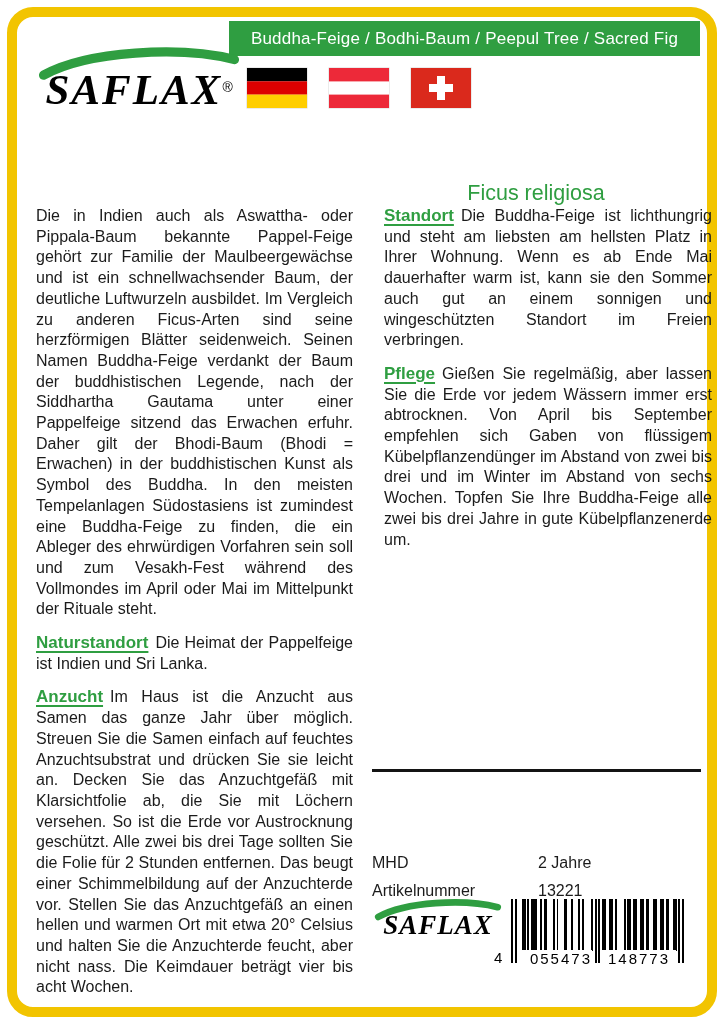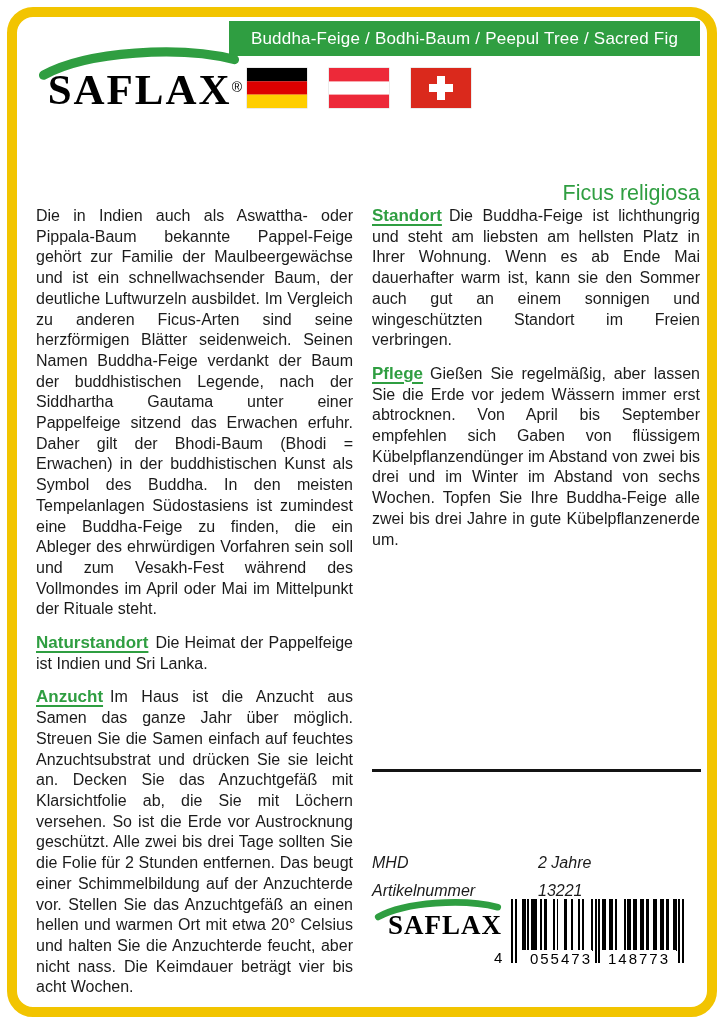--- a/index.html
+++ b/index.html
@@ -15,47 +15,47 @@
 
   
   .top-bar{position:absolute;left:229px;top:21px;width:471px;height:35px;background:var(--green);
     display:flex;align-items:center;justify-content:center;color:#fff;font-size:17px;letter-spacing:.2px;}
 
   
   .logo{position:absolute;}
   .logo-large{left:36px;top:44px;width:206px;}
   .logo .swoosh{display:block;width:100%;}
   .swoosh path{stroke:var(--green);}
-  .brand-line{margin-top:-16px;position:relative;text-align:right;white-space:nowrap;}
+  .brand-line{margin-top:-16px;position:relative;text-align:center;white-space:nowrap;font-style:italic;}
   .brand-text{font-family:"Liberation Serif",serif;font-weight:700;font-size:43px;letter-spacing:2px;color:#000;}
   .reg-mark{font-size:14px;vertical-align:super;position:relative;top:-6px;color:#000;}
   .logo-small{left:374px;top:897px;width:128px;}
   .logo-small .brand-line{margin-top:-11px;}
   .logo-small .brand-text{font-size:27px;letter-spacing:1px;}
 
   
   .flags{position:absolute;left:247px;top:68px;display:flex;gap:22px;}
   .flag{width:60px;height:40px;display:block;box-shadow:0 0 0 0.5px #d6d6d6;}
 
   
   .main-title{position:absolute;left:36px;top:150px;font-size:23px;font-weight:700;color:var(--green);}
-  .latin-name{position:absolute;left:372px;top:181px;width:328px;text-align:right;font-size:21.5px;color:var(--green);}
+  .latin-name{position:absolute;left:372px;top:181px;width:328px;text-align:center;font-size:21.5px;color:var(--green);}
 
   
   .col{position:absolute;top:206px;}
   .col-left{left:36px;width:317px;}
-  .col-right{left:372px;width:328px;}
+  .col-right{left:384px;width:328px;}
   .body-text{font-size:16px;line-height:20.7px;text-align:justify;color:var(--text);}
   .body-text + .body-text{margin-top:13px;}
   .sec-head{color:var(--green);font-weight:700;font-size:17px;margin-right:7px;
     text-decoration:underline;text-decoration-color:var(--green);text-decoration-thickness:2px;text-underline-offset:3px;}
 
   
   .divider{position:absolute;left:372px;top:769px;width:329px;height:2.5px;background:#141414;}
-  .meta{position:absolute;left:372px;top:849px;width:310px;font-size:16px;font-style:italic;}
+  .meta{position:absolute;left:372px;top:849px;width:310px;font-size:16px;}
   .meta-row{display:grid;grid-template-columns:166px 1fr;line-height:28px;}
 
   
   .barcode{position:absolute;left:494px;top:899px;width:200px;height:86px;}
   .bars-wrap{position:relative;height:66px;margin-left:17px;width:173px;}
   .bar{position:absolute;top:0;width:1.9px;height:52px;background:#000;}
   .bar.guard{height:64px;}
   .bc-digit{position:absolute;font-size:15px;letter-spacing:2px;color:#000;}
   .bc-first{left:0;top:50px;}
   .bc-g1{left:24px;top:51px;width:74px;text-align:right;background:#fff;}

